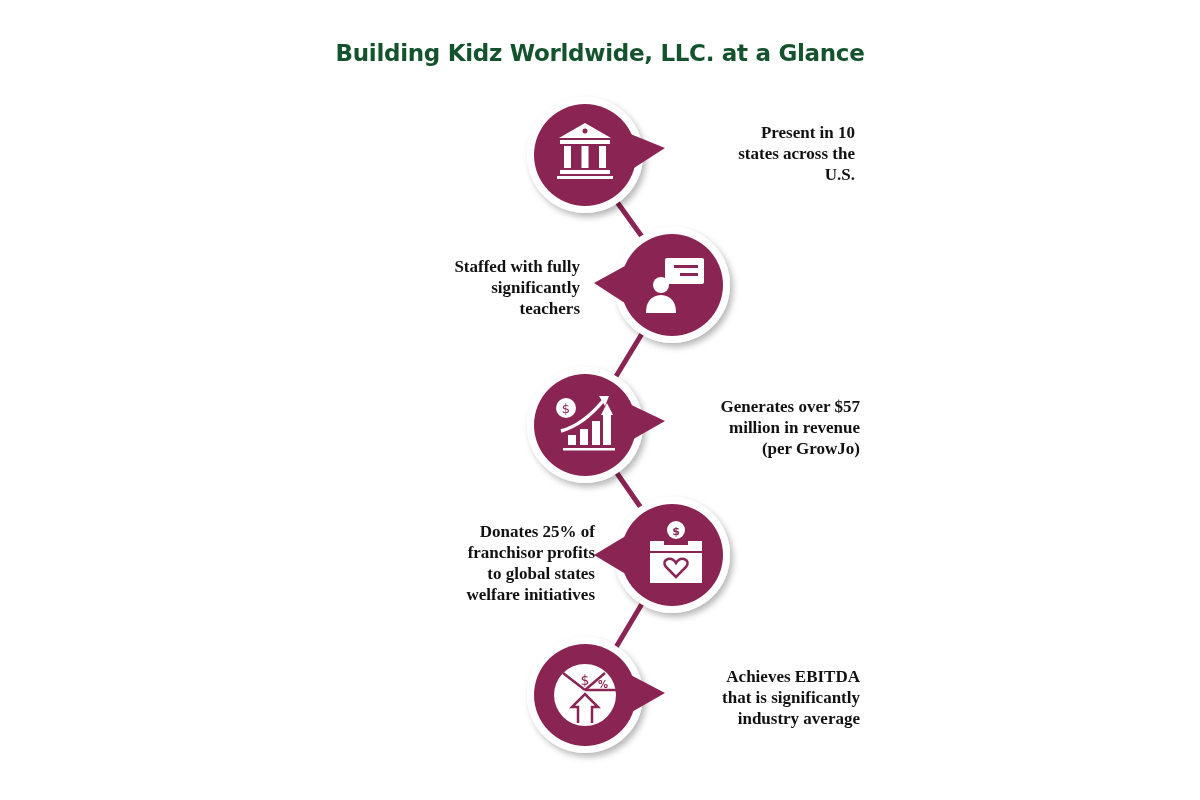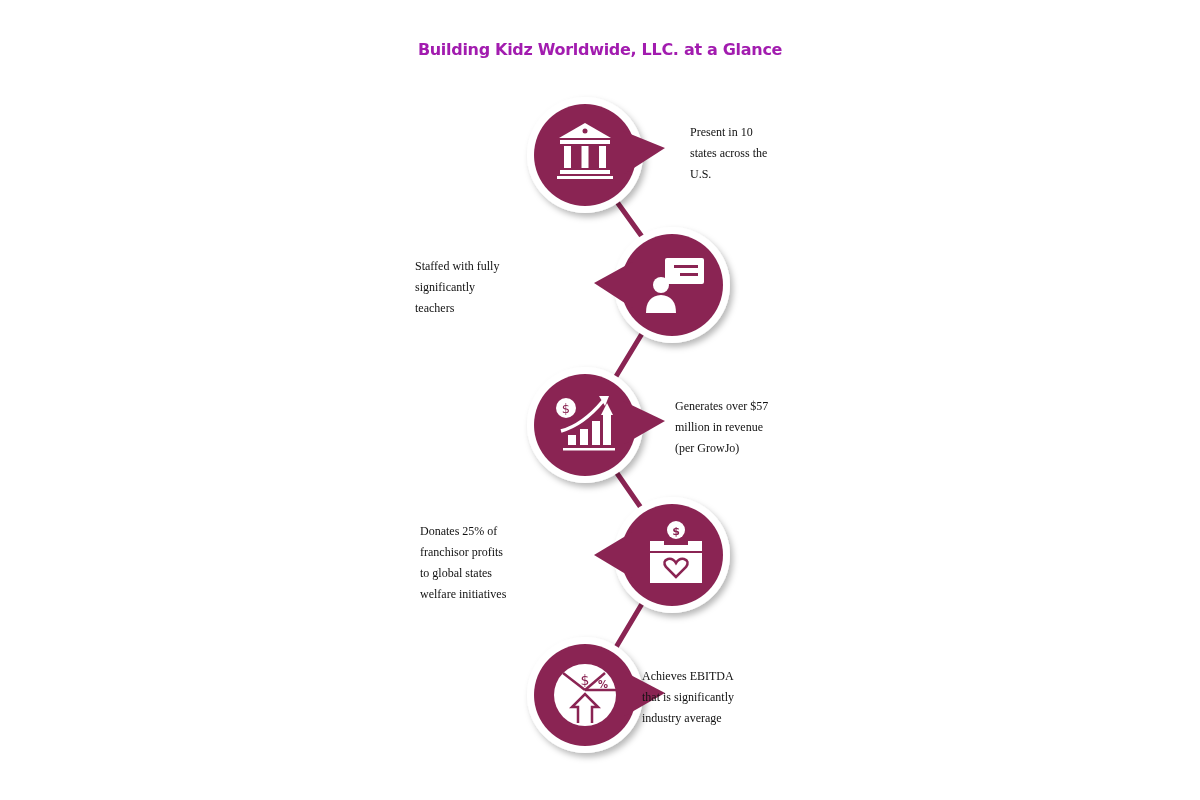--- a/index.html
+++ b/index.html
@@ -1,21 +1,21 @@
 <!DOCTYPE html>
 <html><head>
   <meta charset="utf-8">
   <style>
     html, body { margin:0; padding:0; background:#ffffff; }
     body { width:1200px; height:800px; position:relative; overflow:hidden; font-family:"DejaVu Sans", sans-serif; }
-    .title { position:absolute; left:0; width:1200px; top:40px; text-align:center; font-family:"DejaVu Sans", sans-serif; font-weight:bold; font-size:16px; color:#a21caf; letter-spacing:-0.3px; }
+    .title { position:absolute; left:0; width:1200px; top:40px; text-align:center; font-family:"DejaVu Sans", sans-serif; font-weight:bold; font-size:23px; color:#14532d; letter-spacing:-0.3px; }
     .connectors { position:absolute; left:0; top:0; width:1200px; height:800px; }
     .node { position:absolute; width:124px; height:124px; }
     .node svg { width:124px; height:124px; overflow:visible; }
-    .caption { position:absolute; font-family:"Liberation Serif", serif; font-weight:normal; font-size:12px; line-height:21px; color:#111; text-align:left; }
+    .caption { position:absolute; font-family:"Liberation Serif", serif; font-weight:bold; font-size:17px; line-height:21px; color:#111; text-align:right; }
   </style>
 </head>
 <body>
 
 <div class="title">Building Kidz Worldwide, LLC. at a Glance</div>
 
 <svg class="connectors" viewBox="0 0 1200 800">
   <g stroke="#8a2453" stroke-width="5" stroke-linecap="round">
     <line x1="612" y1="195" x2="648" y2="245"></line>
     <line x1="646" y1="327" x2="612" y2="383"></line>
@@ -147,17 +147,17 @@
       <circle cx="62" cy="62" r="31" fill="#fff"></circle>
       <line x1="40" y1="40" x2="62" y2="57" stroke="#8a2453" stroke-width="2.5"></line>
       <line x1="82" y1="40" x2="62" y2="57" stroke="#8a2453" stroke-width="2.5"></line>
       <line x1="62" y1="57" x2="93" y2="57" stroke="#8a2453" stroke-width="2.5"></line>
       <text x="62" y="52" text-anchor="middle" font-family="DejaVu Sans, sans-serif" font-size="14" fill="#8a2453">$</text>
       <text x="80" y="55" text-anchor="middle" font-family="DejaVu Sans, sans-serif" font-size="10" font-weight="bold" fill="#8a2453">%</text>
       <path d="M55,90 L55,74 L49,74 L62,61 L75,74 L69,74 L69,90" fill="none" stroke="#8a2453" stroke-width="2.5"></path>
     </g>
   </svg>
 </div>
-<div class="caption" style="left:642px; top:666px; width:185px;">
+<div class="caption" style="left:675px; top:666px; width:185px;">
   <div>Achieves EBITDA</div>
   <div>that is significantly</div>
   <div>industry average</div>
 </div>
 
 </body></html>

